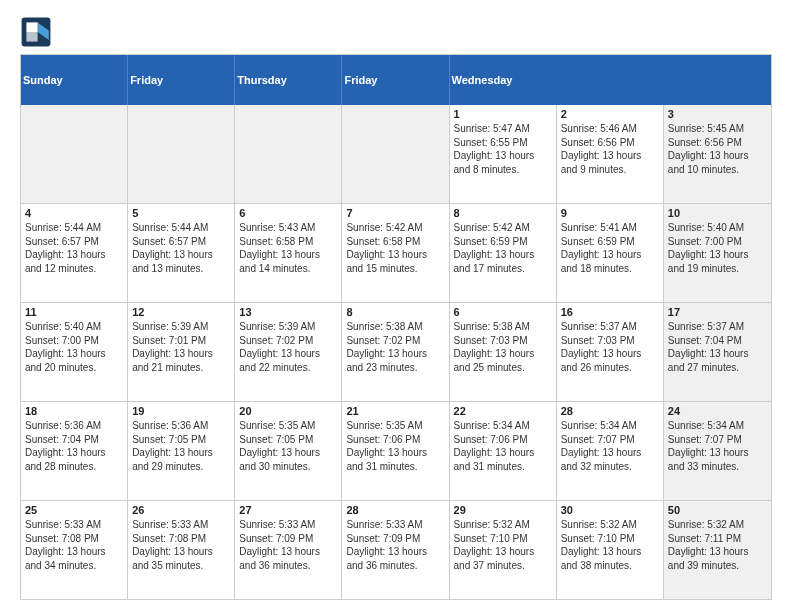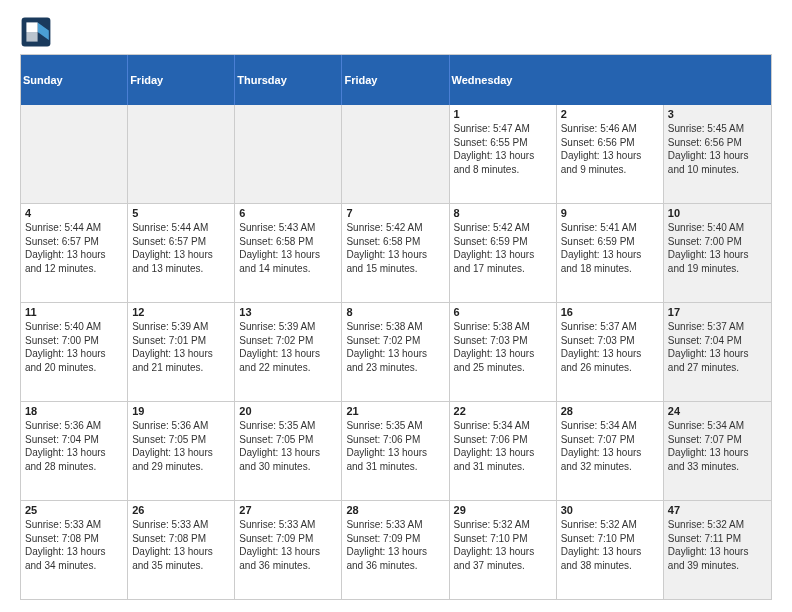--- a/index.html
+++ b/index.html
@@ -357,21 +357,21 @@
 and 37 minutes.</div>
           </div>
           <div class="cal-cell">
             <span class="day-num">30</span>
             <div class="cell-text" style="white-space: pre-line;">Sunrise: 5:32 AM
 Sunset: 7:10 PM
 Daylight: 13 hours
 and 38 minutes.</div>
           </div>
           <div class="cal-cell shaded">
-            <span class="day-num">47</span>
+            <span class="day-num">50</span>
             <div class="cell-text" style="white-space: pre-line;">Sunrise: 5:32 AM
 Sunset: 7:11 PM
 Daylight: 13 hours
 and 39 minutes.</div>
           </div>
         </div>
       </div>
   </div>
 </div>
 

